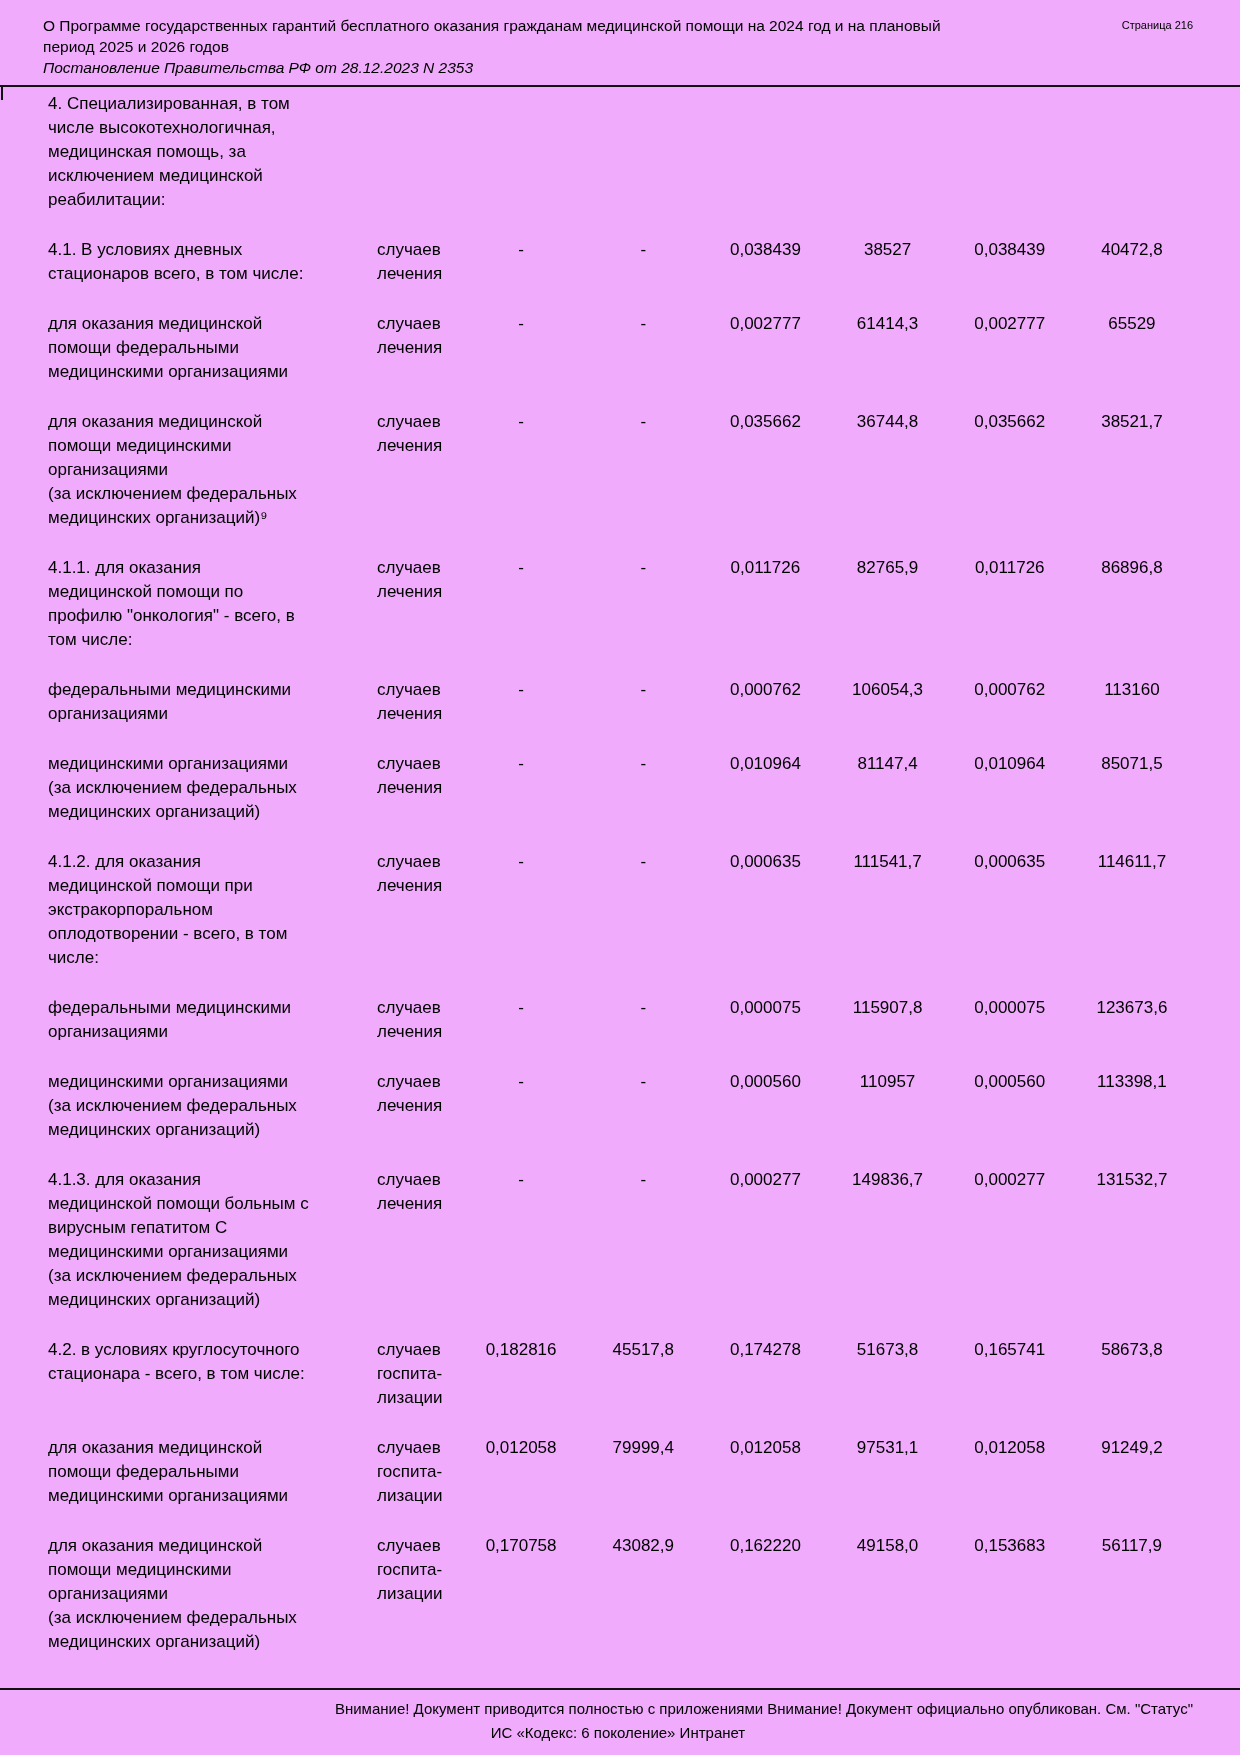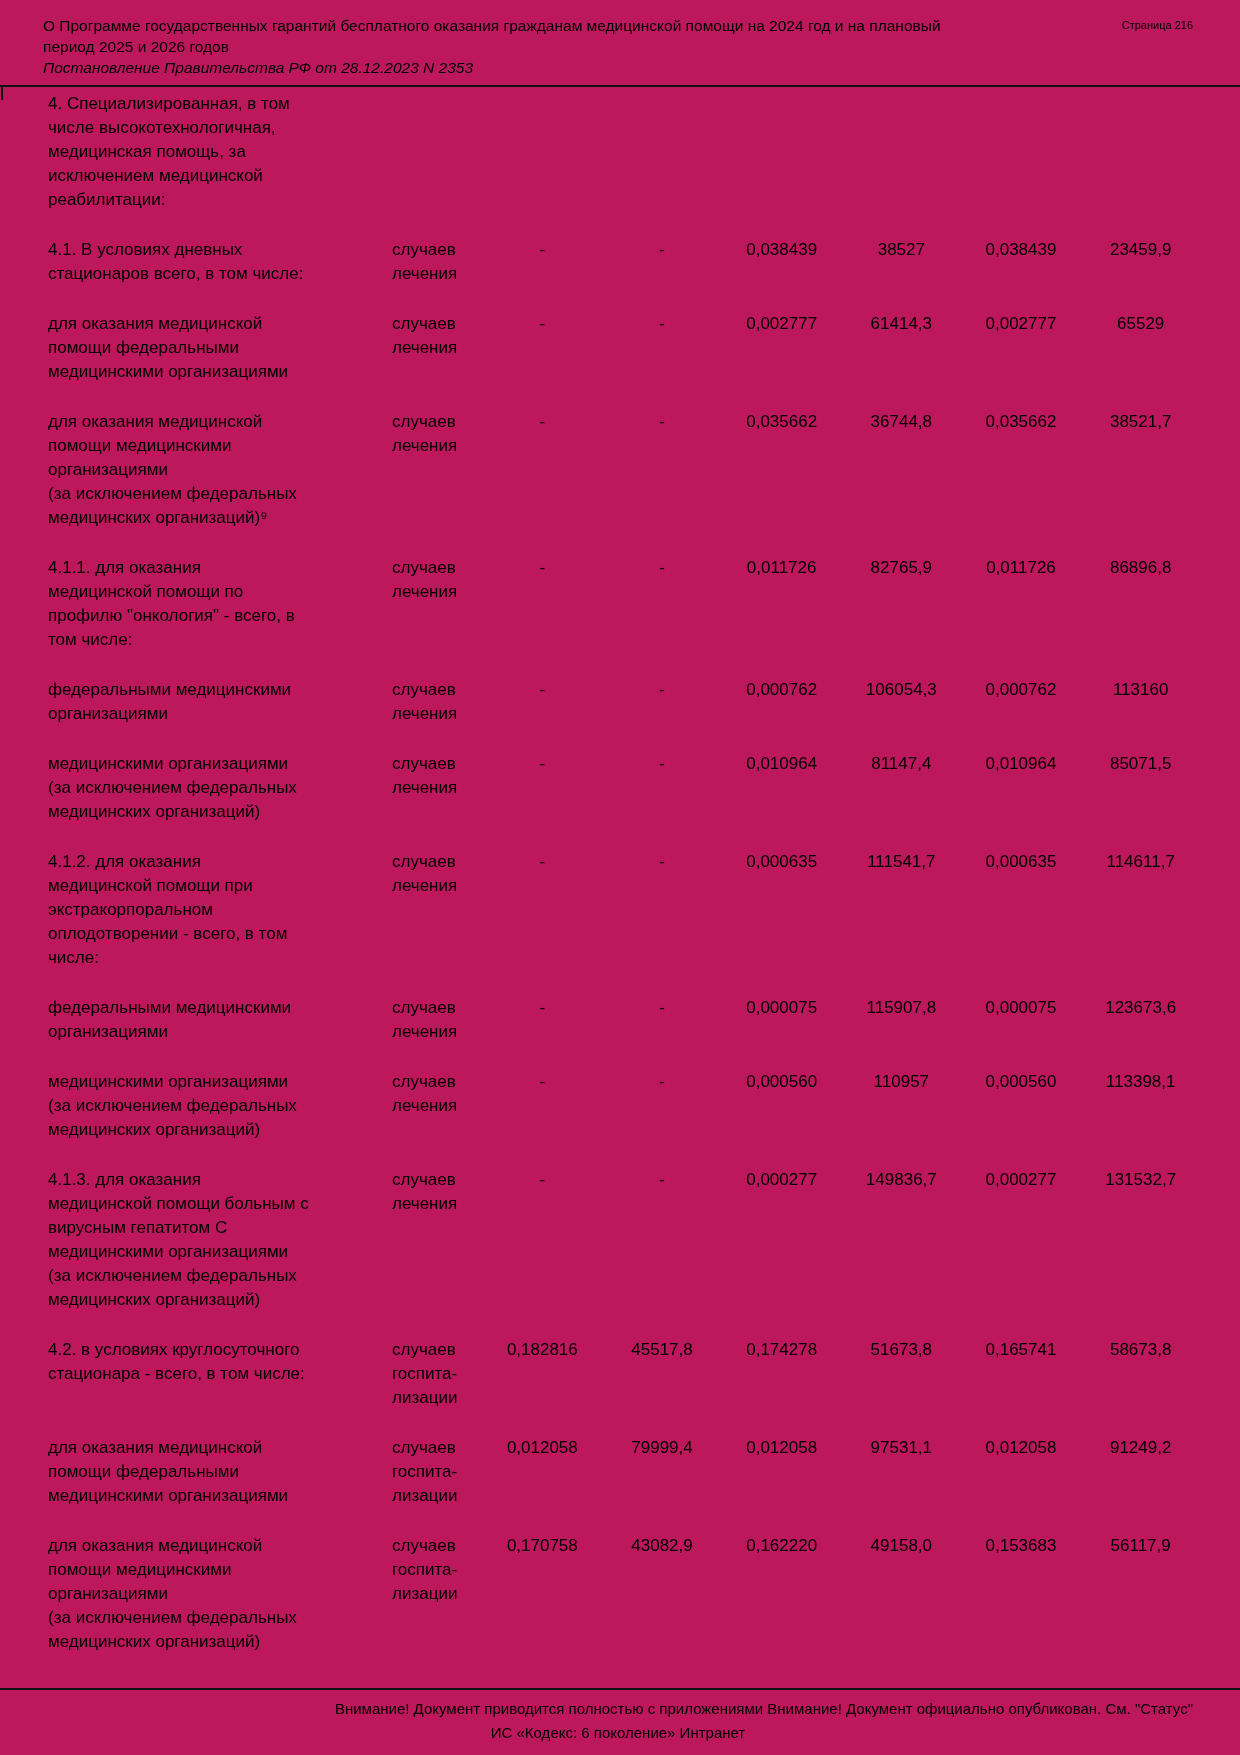--- a/index.html
+++ b/index.html
@@ -5,21 +5,21 @@
   * { box-sizing: border-box; margin: 0; padding: 0; }
   html, body { background: #ffffff; }
   body {
     width: 1240px; height: 1755px;
     font-family: "Liberation Sans", sans-serif;
     color: #000;
   }
   .page {
     position: relative;
     width: 1240px; height: 1755px;
-    background: #be185d;
+    background: #f0abfc;
     overflow: hidden;
   }
 
   
   .doc-header {
     position: absolute; top: 15px; left: 43px; right: 47px;
     display: flex; justify-content: space-between; align-items: flex-start;
   }
   .doc-header .title-block { width: 940px; }
   .doc-title {
@@ -45,21 +45,20 @@
 
   
   .doc-table {
     position: absolute; top: 92px; left: 48px; width: 1145px;
     font-size: 17px; line-height: 24px;
   }
   .trow {
     display: grid;
     grid-template-columns: 308px 104px repeat(6, 1fr);
     margin-bottom: 26px;
-    gap: 15px;
   }
   .cell { vertical-align: top; }
   .cell.name { white-space: pre-line; }
   .cell.unit { white-space: pre-line; padding-left: 21px; }
   .cell.num  { text-align: center; }
 
   
   .rule-bottom {
     position: absolute; top: 1688px; left: 0; width: 1240px; height: 0;
     border-top: 2px solid #111;
@@ -108,21 +107,21 @@
   <div class="trow">
     <div class="cell name">4.1. В условиях дневных
 стационаров всего, в том числе:</div>
     <div class="cell unit">случаев
 лечения</div>
     <div class="cell num">-</div>
     <div class="cell num">-</div>
     <div class="cell num">0,038439</div>
     <div class="cell num">38527</div>
     <div class="cell num">0,038439</div>
-    <div class="cell num">23459,9</div>
+    <div class="cell num">40472,8</div>
   </div>
 
   <div class="trow">
     <div class="cell name">для оказания медицинской
 помощи федеральными
 медицинскими организациями</div>
     <div class="cell unit">случаев
 лечения</div>
     <div class="cell num">-</div>
     <div class="cell num">-</div>

